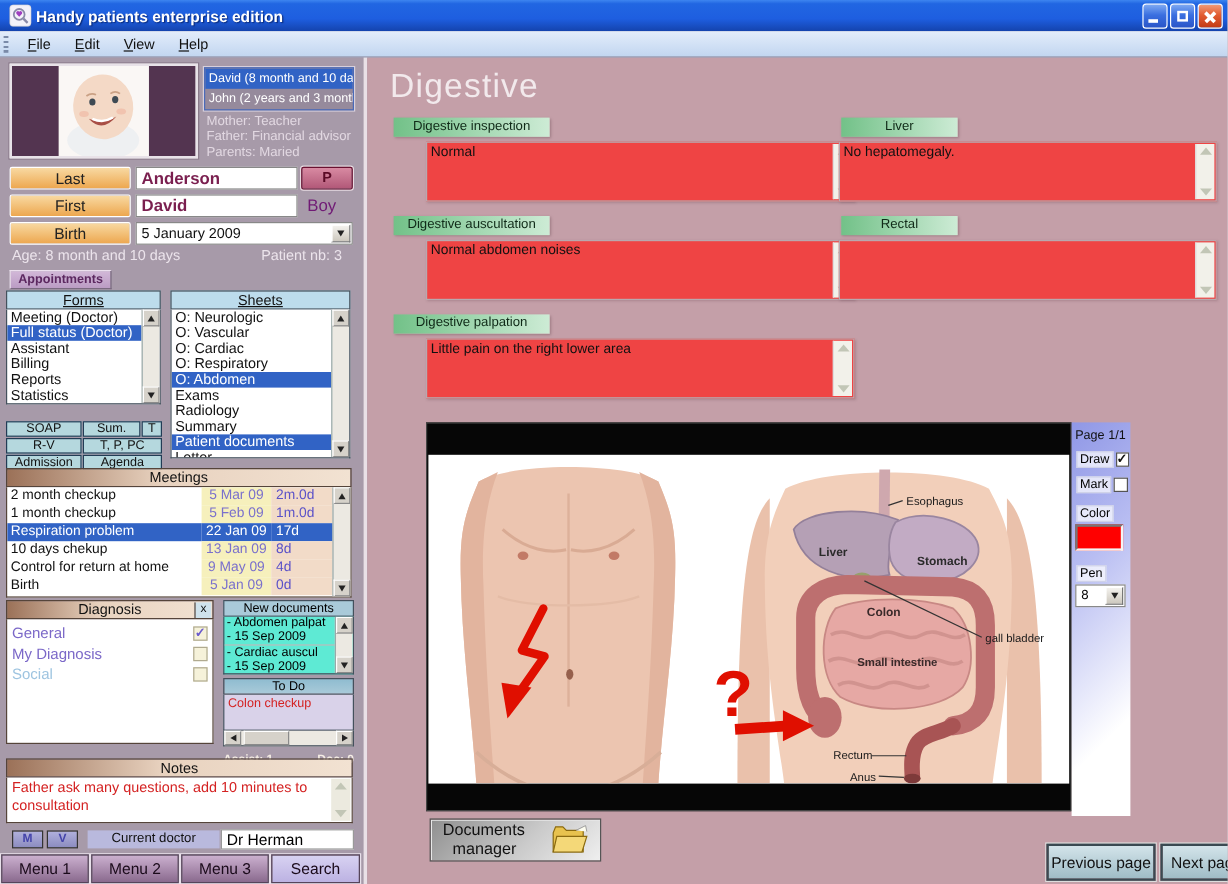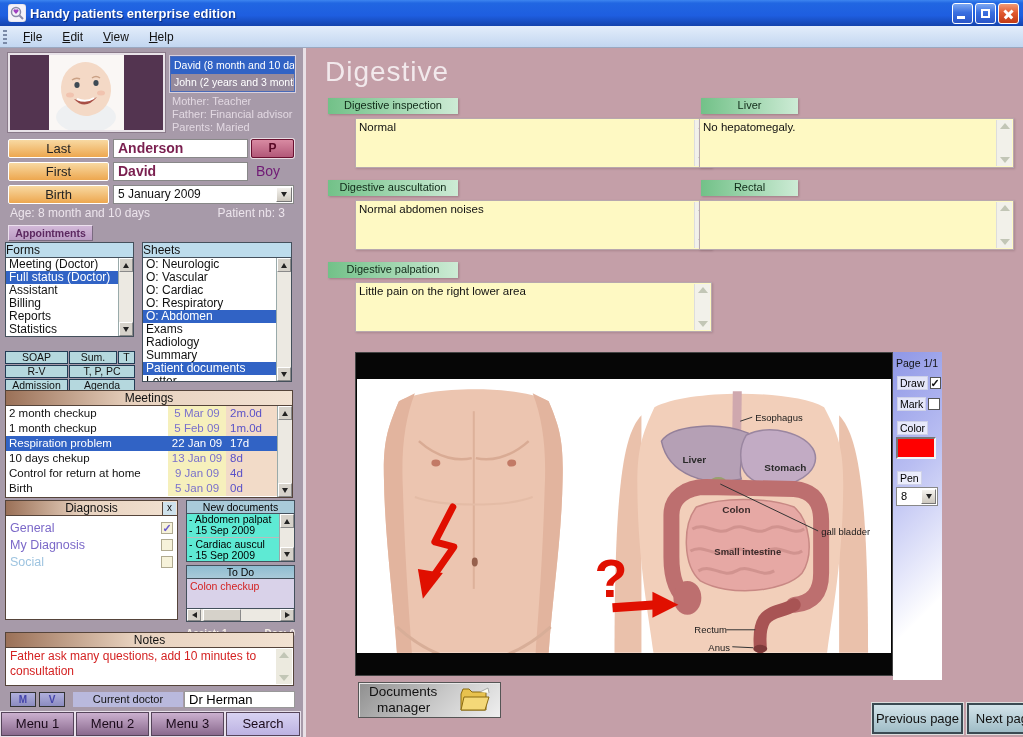--- a/index.html
+++ b/index.html
@@ -60,22 +60,22 @@
   .combo .db { position:absolute; right:1px; top:1px; width:16px; height:15px;
     background:linear-gradient(180deg,#f4f2ee,#cdc8be); border:1px solid; border-color:#fff #777 #777 #fff;
     display:flex; align-items:center; justify-content:center; }
   .ageline { position:absolute; left:10px; top:158px; width:285px; font-size:12px; color:#ece4ec; }
   .pnb { position:absolute; right:10px; top:0; }
 
   .appbtn { position:absolute; left:8px; top:177px; width:85px; height:16px;
     background:linear-gradient(180deg,#d2b8d8,#bb9cc4); border:1px solid; border-color:#ece0ee #7a6a80 #7a6a80 #ece0ee;
     color:#5c2860; font-weight:bold; font-size:10.5px; text-align:center; line-height:14px; }
 
-  .pnl-hdr { background:#bddcec; border:1px solid #44505c; font-size:12px; 
-    height:16px; line-height:14px; color:#111; }
+  .pnl-hdr { background:#bddcec; border:1px solid #44505c; font-size:12px; text-align:center;
+    height:16px; line-height:14px; color:#111;text-decoration:underline; }
   .listbox { background:#fff; border:1px solid #44505c; border-top:none; position:relative; overflow:hidden; }
   .litem { font-size:12px; color:#111; height:13px; line-height:13px; padding:0 3px; white-space:nowrap; }
   .litem.sel { background:#3163c5; color:#fff; }
 
   .forms { position:absolute; left:5px; top:194px; width:129px; }
   .forms .listbox { height:79px; }
   .sheets { position:absolute; left:142px; top:194px; width:150px; }
   .sheets .listbox { height:124px; }
 
   .vscroll { position:absolute; right:0; top:0; bottom:0; width:15px; background:#ece9e2;
@@ -151,21 +151,21 @@
     font-size:13px; color:#1a0a1a; text-align:center; line-height:22px; }
   .menubtn.search { background:linear-gradient(180deg,#d8d2f2,#bcb2e2); }
 
   
   .main { position:absolute; left:306px; top:48px; width:717px; height:689px; background:#c49fa8; }
   .sheet-title { position:absolute; left:19px; top:8px; font-size:28px; color:#f2e9ec; letter-spacing:1px; }
   .date-title { position:absolute; left:371px; top:8px; font-size:28px; color:#f2e9ec; letter-spacing:1px; }
 
   .grnlab { position:absolute; height:16px; background:linear-gradient(90deg,#72c188,#cdebd5);
     font-size:11px; text-align:center; line-height:15px; color:#102a18; box-shadow:1px 1px 2px rgba(90,60,70,.35); }
-  .tbox { position:absolute; background:#fef9c3; border:1px solid #b8a8ae; box-shadow:1px 1px 2px rgba(90,60,70,.25); }
+  .tbox { position:absolute; background:#ef4444; border:1px solid #b8a8ae; box-shadow:1px 1px 2px rgba(90,60,70,.25); }
   .tbox .txt { position:absolute; left:3px; top:2px; right:20px; font-size:11.5px; color:#111; line-height:13px; }
   .tascroll { position:absolute; right:1px; top:1px; bottom:1px; width:16px; background:#f2f1ea;
     border-left:1px solid #ddd; display:flex; flex-direction:column; justify-content:space-between; align-items:center; padding:3px 0; }
 
   .imgwidget { position:absolute; left:49px; top:304px; width:538px; height:324px; background:#060606;
     border:1px solid #444; }
   .imgcanvas { position:absolute; left:1px; top:26px; width:534px; height:274px; background:#fff; overflow:hidden; }
 
   .drawpanel { position:absolute; left:587px; top:304px; width:49px; height:328px;
     background:linear-gradient(135deg,#8f97e6 0%,#b9bef2 35%,#ffffff 78%); }
@@ -351,21 +351,21 @@
             <div class="c2">22 Jan 09</div>
             <div class="c3">17d</div>
         </div>
         <div class="mrow">
           <div class="c1">10 days chekup</div>
             <div class="c2">13 Jan 09</div>
             <div class="c3">8d</div>
         </div>
         <div class="mrow">
           <div class="c1">Control for return at home</div>
-            <div class="c2">9 Jan 09</div>
+            <div class="c2">9 May 09</div>
             <div class="c3">4d</div>
         </div>
         <div class="mrow">
           <div class="c1">Birth</div>
             <div class="c2">5 Jan 09</div>
             <div class="c3">0d</div>
         </div>
         <div class="vscroll">
           <div class="sb-btn">
               <div class="tri-up"></div>

